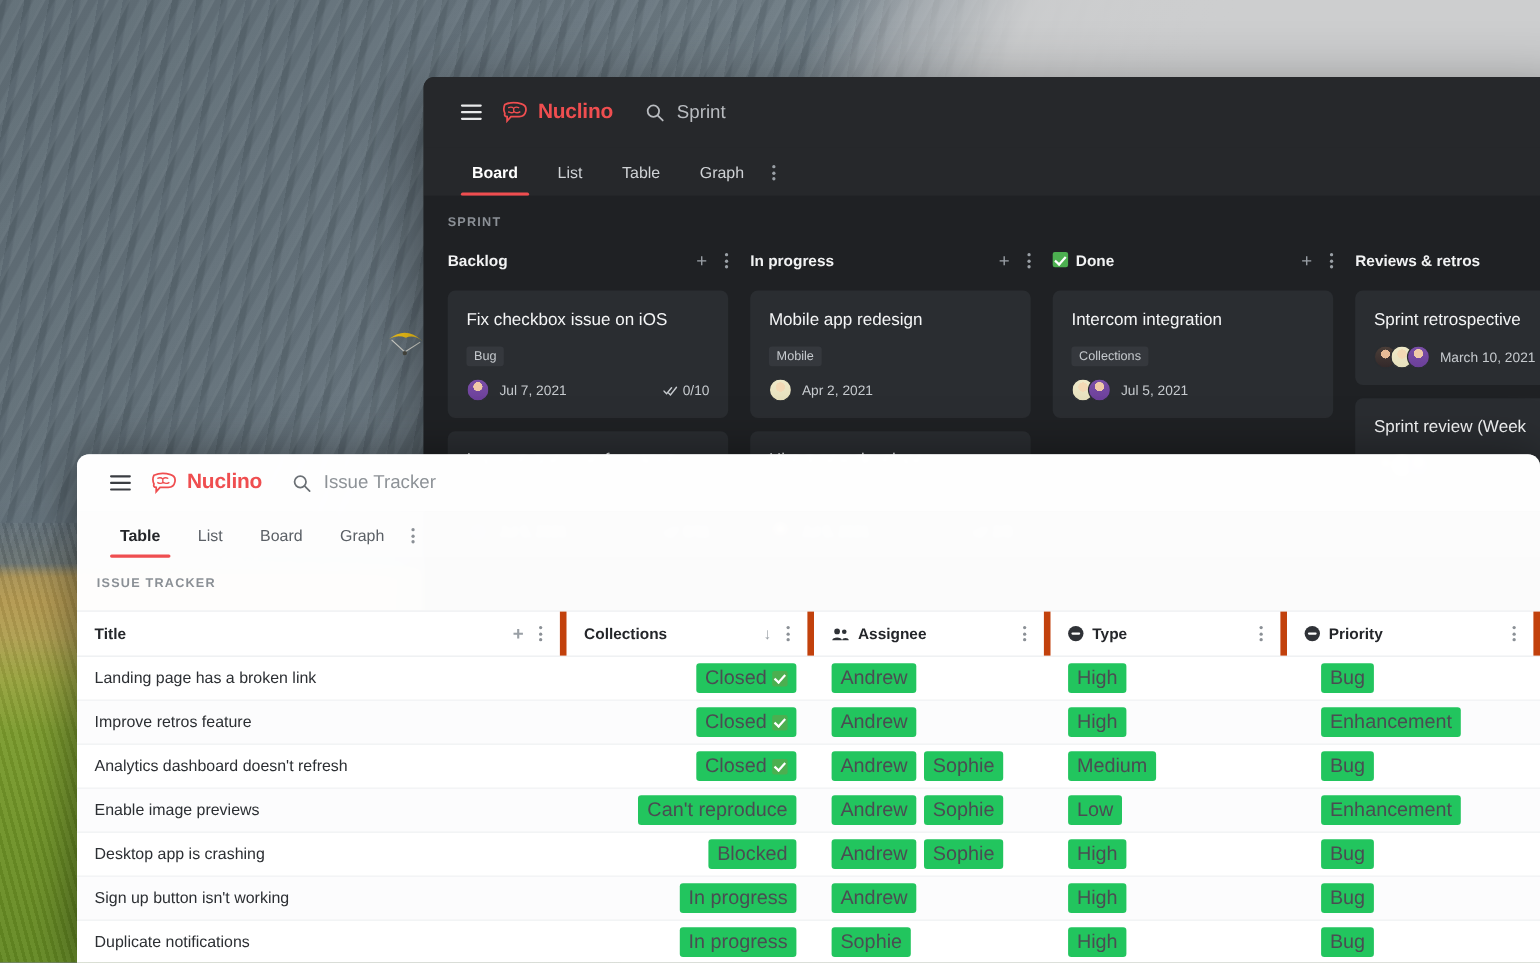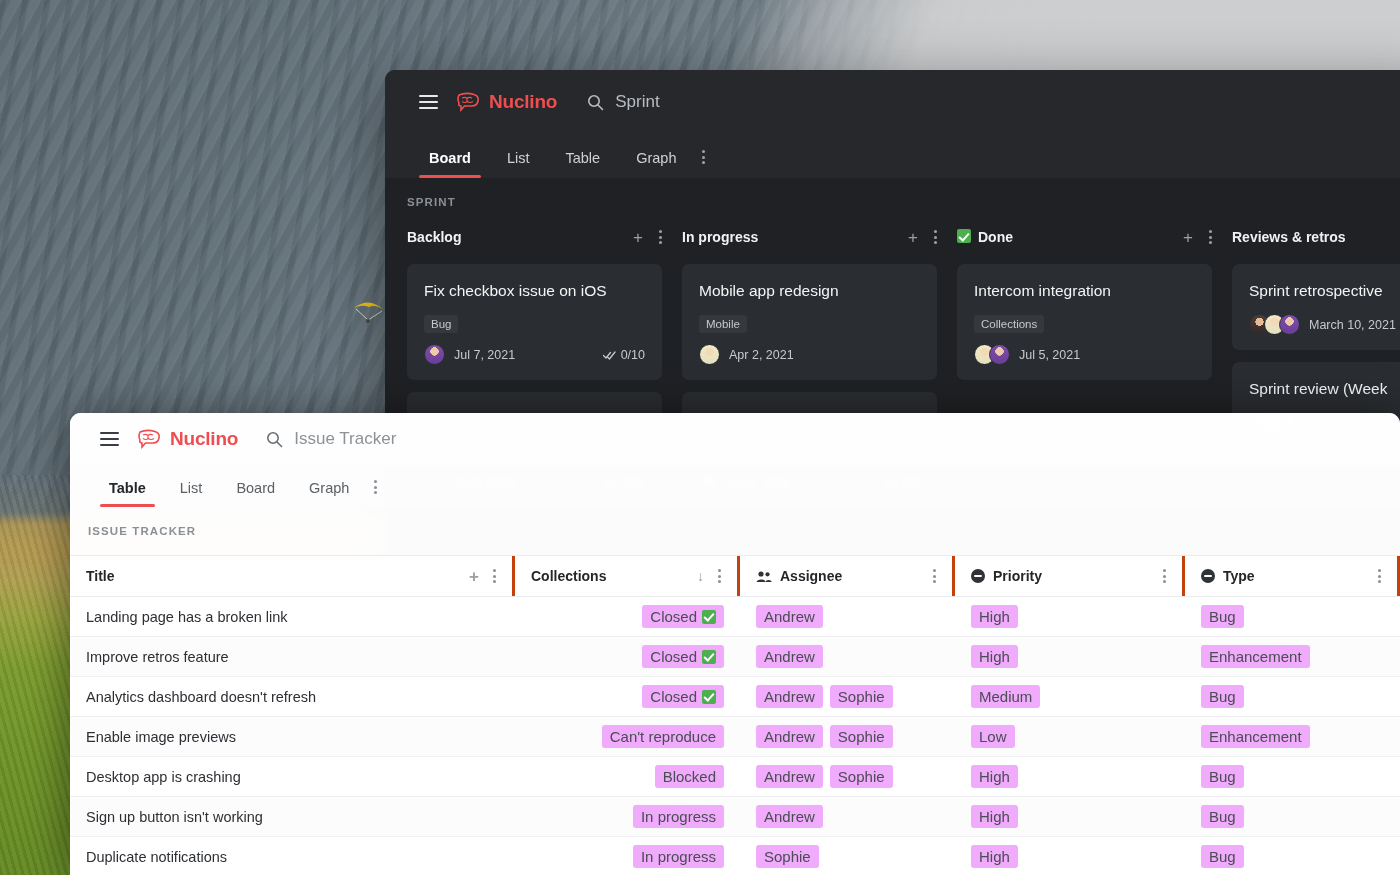--- a/index.html
+++ b/index.html
@@ -178,36 +178,36 @@
   .lt-tab-kebab { padding-bottom: 13px; }
   .kebab-dark i { background: #8b9096; }
 
   .lt-body { height: calc(100% - 94px); background: rgba(255,255,255,.60); }
   .lt-label { color: #8b9096; font-size: 11.5px; letter-spacing: 1.1px; font-weight: bold; padding: 18px 0 0 18px; }
 
   .tbl { margin-top: 18px; background: rgba(255,255,255,.92); }
   .tbl-head { display: flex; height: 42px; border-top: 1px solid #e9ebee; border-bottom: 1px solid #e9ebee; background: rgba(255,255,255,.92); }
   .th {
     display: flex; align-items: center; padding: 0 16px; gap: 8px;
-    border-right: 3px solid #c2410c; font-size: 14px; color: #24262a; font-weight: bold;
+    border-right: 6px solid #c2410c; font-size: 14px; color: #24262a; font-weight: bold;
     position: relative; cursor: pointer;
   }
   .th .lbl { flex: 1; }
   .th-actions { display: flex; align-items: center; gap: 14px; }
   .c-title { width: 445px; flex: 0 0 445px; }
   .c-coll  { width: 225px; flex: 0 0 225px; justify-content: flex-end; }
   .c-assg  { width: 215px; flex: 0 0 215px; }
   .c-prio  { width: 230px; flex: 0 0 230px; }
   .c-type  { width: 215px; flex: 0 0 215px; }
 
   .tr { display: flex; height: 40px; border-bottom: 1px solid #edeff1; cursor: pointer; }
   .tr:nth-child(even) { background: rgba(250,250,251,.55); }
   .td { display: flex; align-items: center; padding: 0 16px; gap: 7px; font-size: 14.5px; color: #3d4045; }
   .td.c-title { color: #2c2f33; }
-  .pill { background: #f0abfc; color: #4a4d52; font-size: 15px; padding: 3px 8px; border-radius: 3px; display: inline-flex; align-items: center; gap: 5px; white-space: nowrap; }
+  .pill { background: #22c55e; color: #4a4d52; font-size: 18px; padding: 3px 8px; border-radius: 3px; display: inline-flex; align-items: center; gap: 5px; white-space: nowrap; }
 
   .icon-circle-minus { width: 14px; height: 14px; border-radius: 50%; background: #2f3237; position: relative; flex: 0 0 14px; }
   .icon-circle-minus::after { content:""; position:absolute; left:3px; top:6px; width:8px; height:2px; background:#fff; border-radius:1px; }
 
   .sort-arrow { color: #9aa0a6; font-size: 14px; }
 </style>
 </head>
 <body>
 
 <div id="wallpaper">
@@ -485,42 +485,42 @@
           </svg>
           <span class="lbl">Assignee</span>
           <span class="th-actions">
               <span class="kebab kebab-dark">
                 <i></i>
                 <i></i>
                 <i></i>
               </span>
             </span>
         </div>
+        <div class="th c-type">
+          <span class="icon-circle-minus"></span>
+          <span class="lbl">Type</span>
+          <span class="th-actions">
+              <span class="kebab kebab-dark">
+                <i></i>
+                <i></i>
+                <i></i>
+              </span>
+            </span>
+        </div>
         <div class="th c-prio">
           <span class="icon-circle-minus"></span>
           <span class="lbl">Priority</span>
           <span class="th-actions">
               <span class="kebab kebab-dark">
                 <i></i>
                 <i></i>
                 <i></i>
               </span>
             </span>
         </div>
-        <div class="th c-type">
-          <span class="icon-circle-minus"></span>
-          <span class="lbl">Type</span>
-          <span class="th-actions">
-              <span class="kebab kebab-dark">
-                <i></i>
-                <i></i>
-                <i></i>
-              </span>
-            </span>
-        </div>
       </div>
 
       <div id="table-body">
           <div class="tr">
             <div class="td c-title">Landing page has a broken link</div>
             <div class="td c-coll">
               <span class="pill">Closed<span class="check-box"></span></span>
             </div>
             <div class="td c-assg">
               <span class="pill">Andrew</span>

